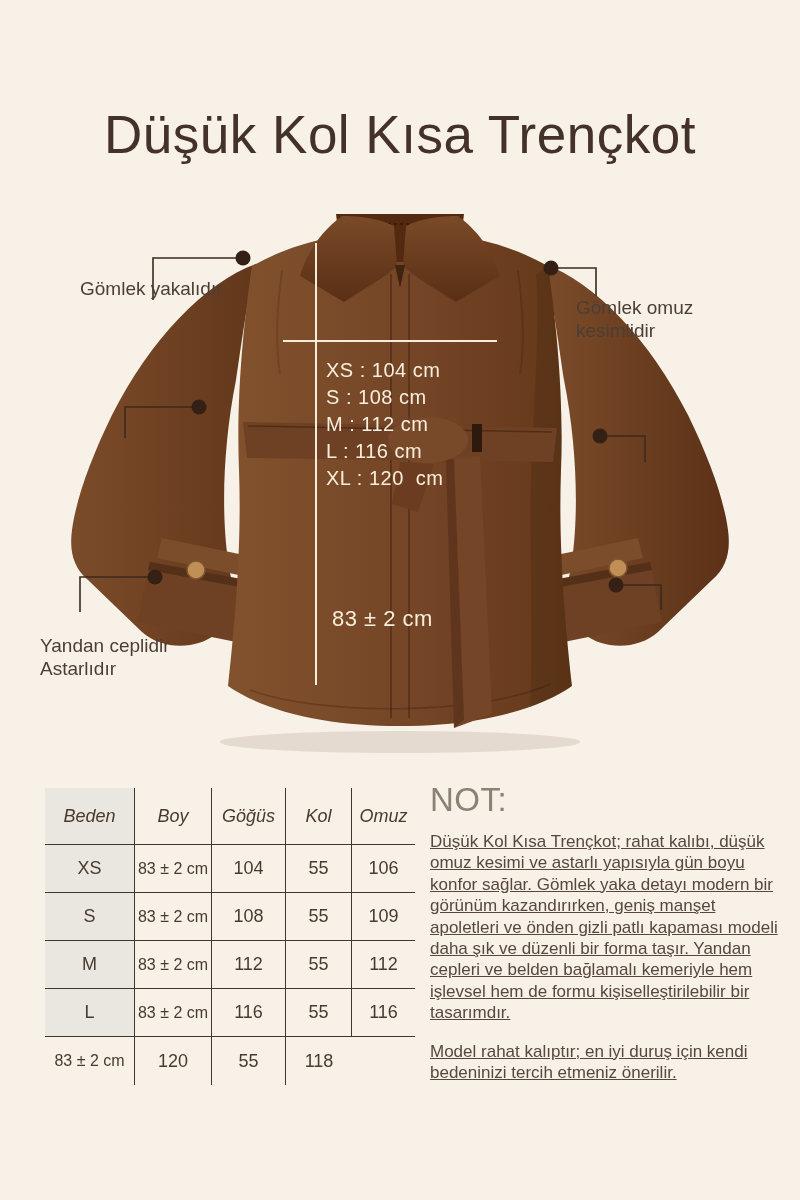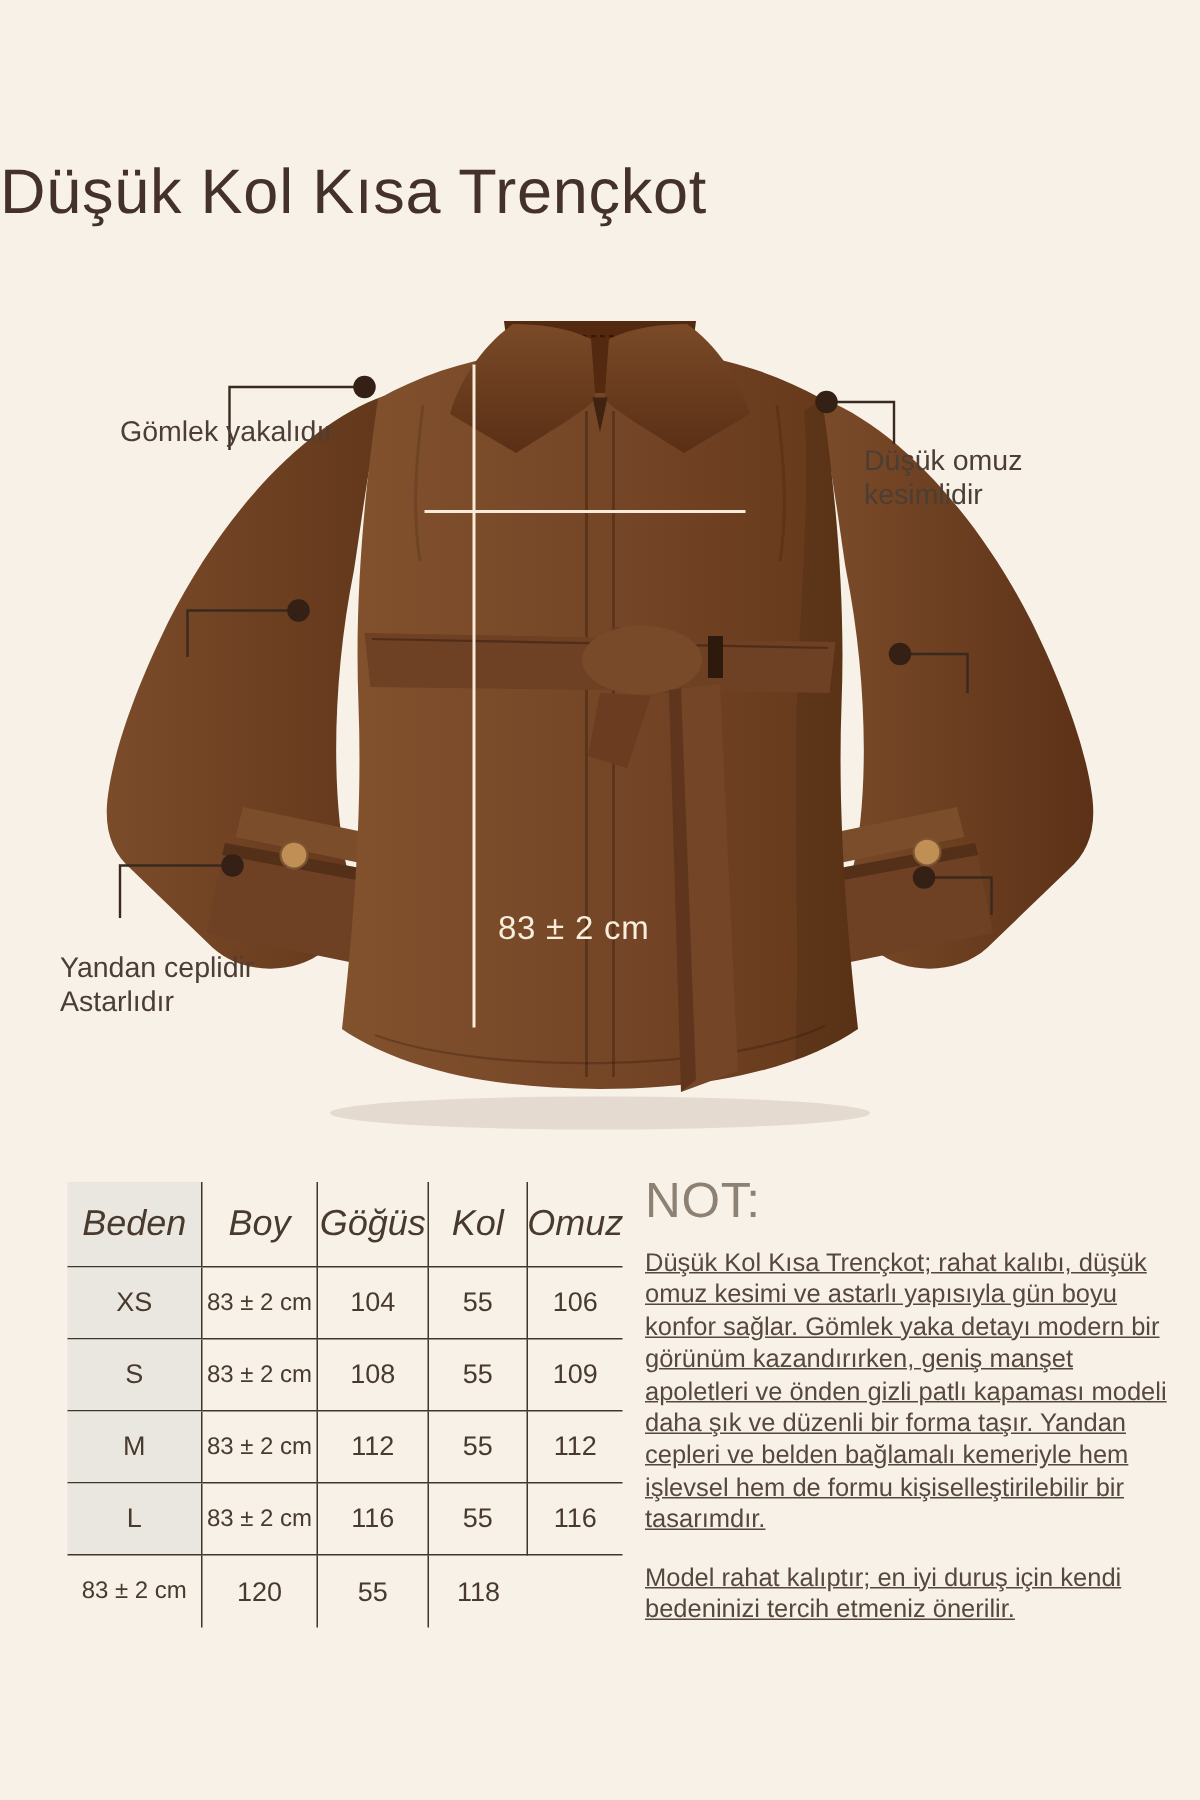--- a/index.html
+++ b/index.html
@@ -3,21 +3,21 @@
 <meta charset="utf-8">
 <style>
   html,body{margin:0;padding:0;background:#f7f1e8;}
   .stage{
     position:relative;width:800px;height:1200px;margin:0 auto;
     background:#f7f1e8;overflow:hidden;
     font-family:"Liberation Sans",sans-serif;color:#4c3e35;
   }
   .title{
     position:absolute;left:0;top:104px;width:800px;margin:0;
-    text-align:left;font-size:42px;font-weight:500;letter-spacing:.5px;
+    text-align:center;font-size:53px;font-weight:500;letter-spacing:.5px;
     color:#44312a;
   }
   .coat-svg{position:absolute;left:0;top:170px;width:800px;height:600px;z-index:1;}
   .callout{
     position:absolute;z-index:3;font-size:19px;line-height:23px;color:#4c3e35;
   }
   .callout div{white-space:nowrap;}
   .chest-list{
     position:absolute;left:326px;top:357px;z-index:3;
     font-size:20px;line-height:27px;color:#f8eedb;letter-spacing:.5px;
@@ -30,21 +30,21 @@
   
   .size-table{
     position:absolute;left:45px;top:788px;z-index:2;
     display:grid;grid-template-columns:90px 77px 74px 66px 63px;
     color:#493a2e;
   }
   .cell{
     display:flex;align-items:center;justify-content:center;
     height:48px;font-size:18px;box-sizing:border-box;
   }
-  .cell.head{height:57px;font-style:italic;font-size:24px;}
+  .cell.head{height:57px;font-style:italic;font-size:18px;}
   .cell.c0{background:#eae7e1;}
   .cell.boy{font-size:16px;}
   .cell.vr{border-right:1px solid #3f362c;}
   .cell.hb{border-bottom:1px solid #3f362c;}
   
   .note{position:absolute;left:430px;top:781px;width:352px;z-index:2;}
   .note h2{
     margin:0 0 12px 0;font-size:33px;font-weight:500;letter-spacing:.5px;
     color:#8d8174;
   }
@@ -147,28 +147,35 @@
       <circle cx="600" cy="266" r="7.5"></circle>
       <circle cx="155" cy="407" r="7.5"></circle>
       <circle cx="616" cy="415" r="7.5"></circle>
     </g>
   </svg>
 
   <div class="callout" style="left:80px;top:277px;">
     <div>Gömlek yakalıdır</div>
   </div>
   <div class="callout" style="left:576px;top:296px;">
-    <div>Düşük omuz</div>
+    <div>Gömlek omuz</div>
     <div>kesimlidir</div>
   </div>
   <div class="callout" style="left:40px;top:634px;">
     <div>Yandan ceplidir</div>
     <div>Astarlıdır</div>
   </div>
 
+  <div class="chest-list">
+    <div>XS : 104 cm</div>
+    <div>S : 108 cm</div>
+    <div>M : 112 cm</div>
+    <div>L : 116 cm</div>
+    <div>XL : 120  cm</div>
+  </div>
 
   <div class="length-label">83 ± 2 cm</div>
 
   <div class="size-table">
     <div class="cell head c0 vr hb">Beden</div>
     <div class="cell head vr hb">Boy</div>
     <div class="cell head vr hb">Göğüs</div>
     <div class="cell head vr hb">Kol</div>
     <div class="cell head hb">Omuz</div>
 

